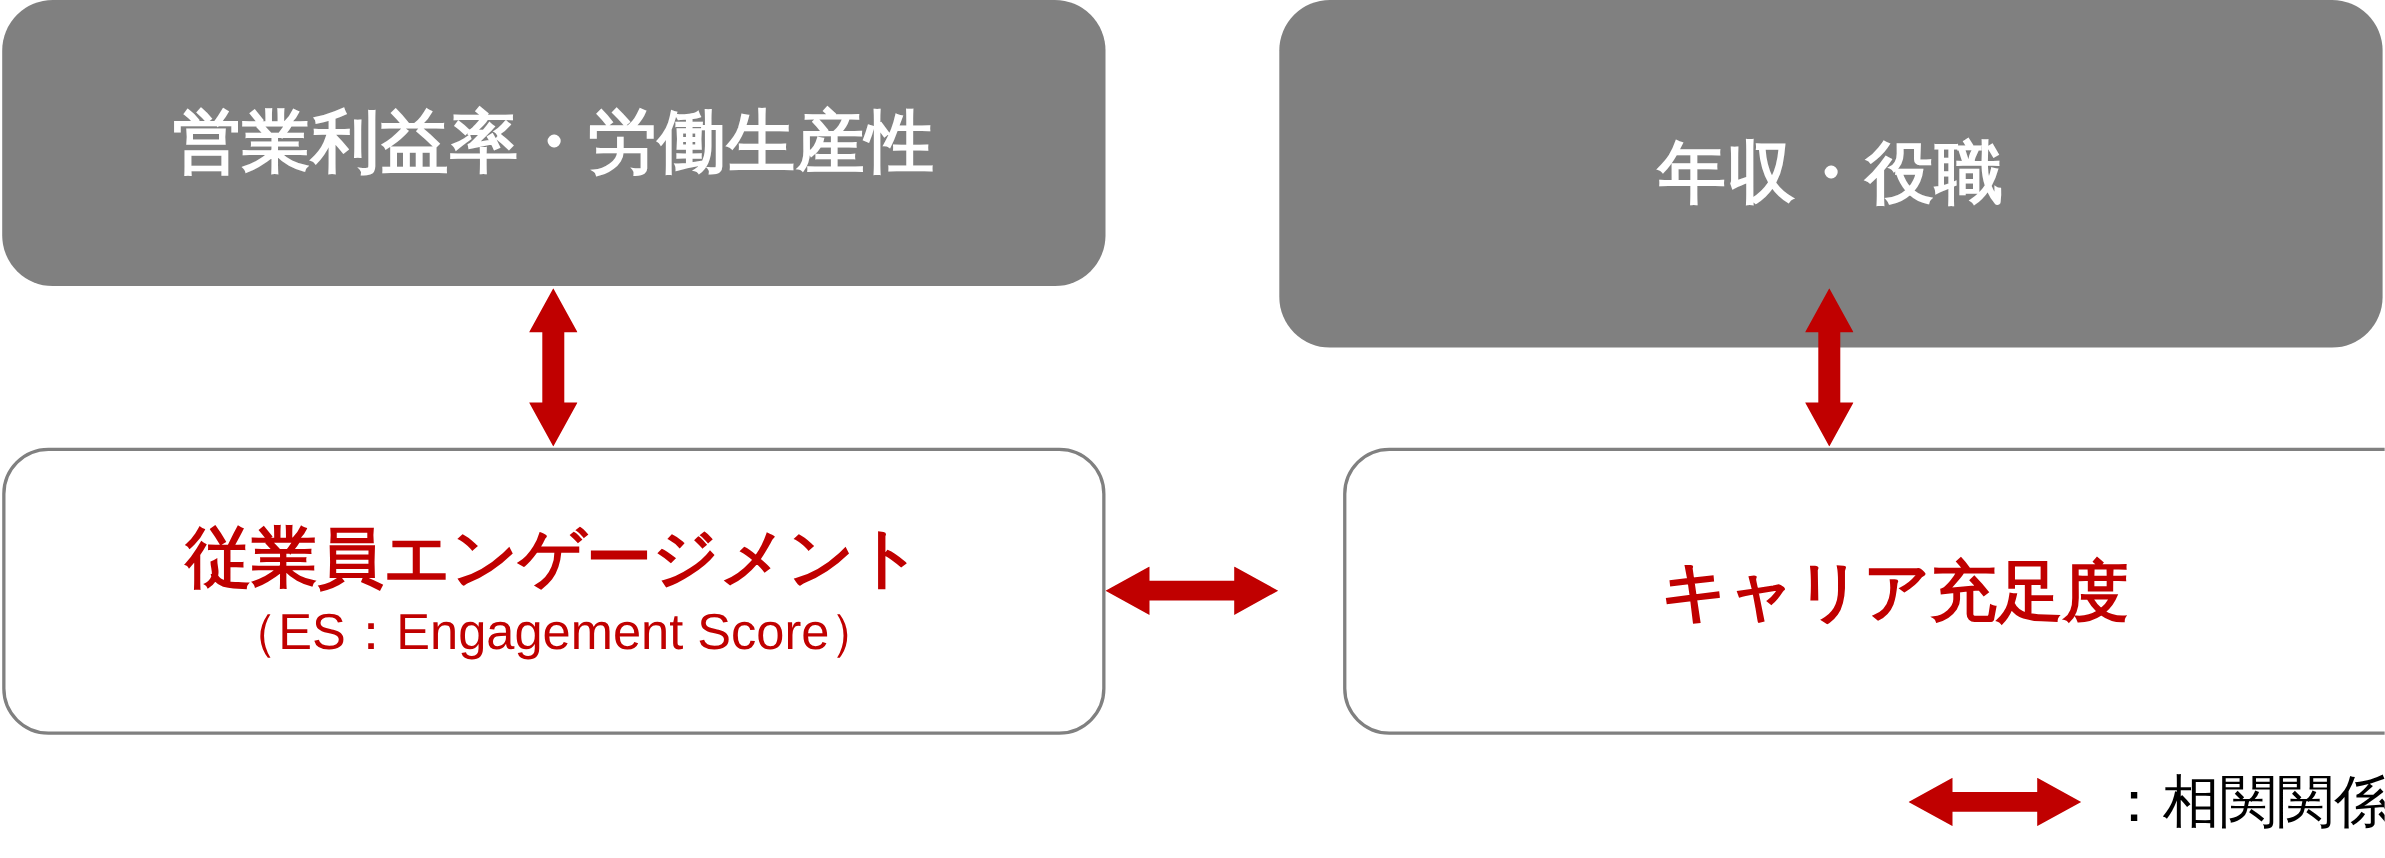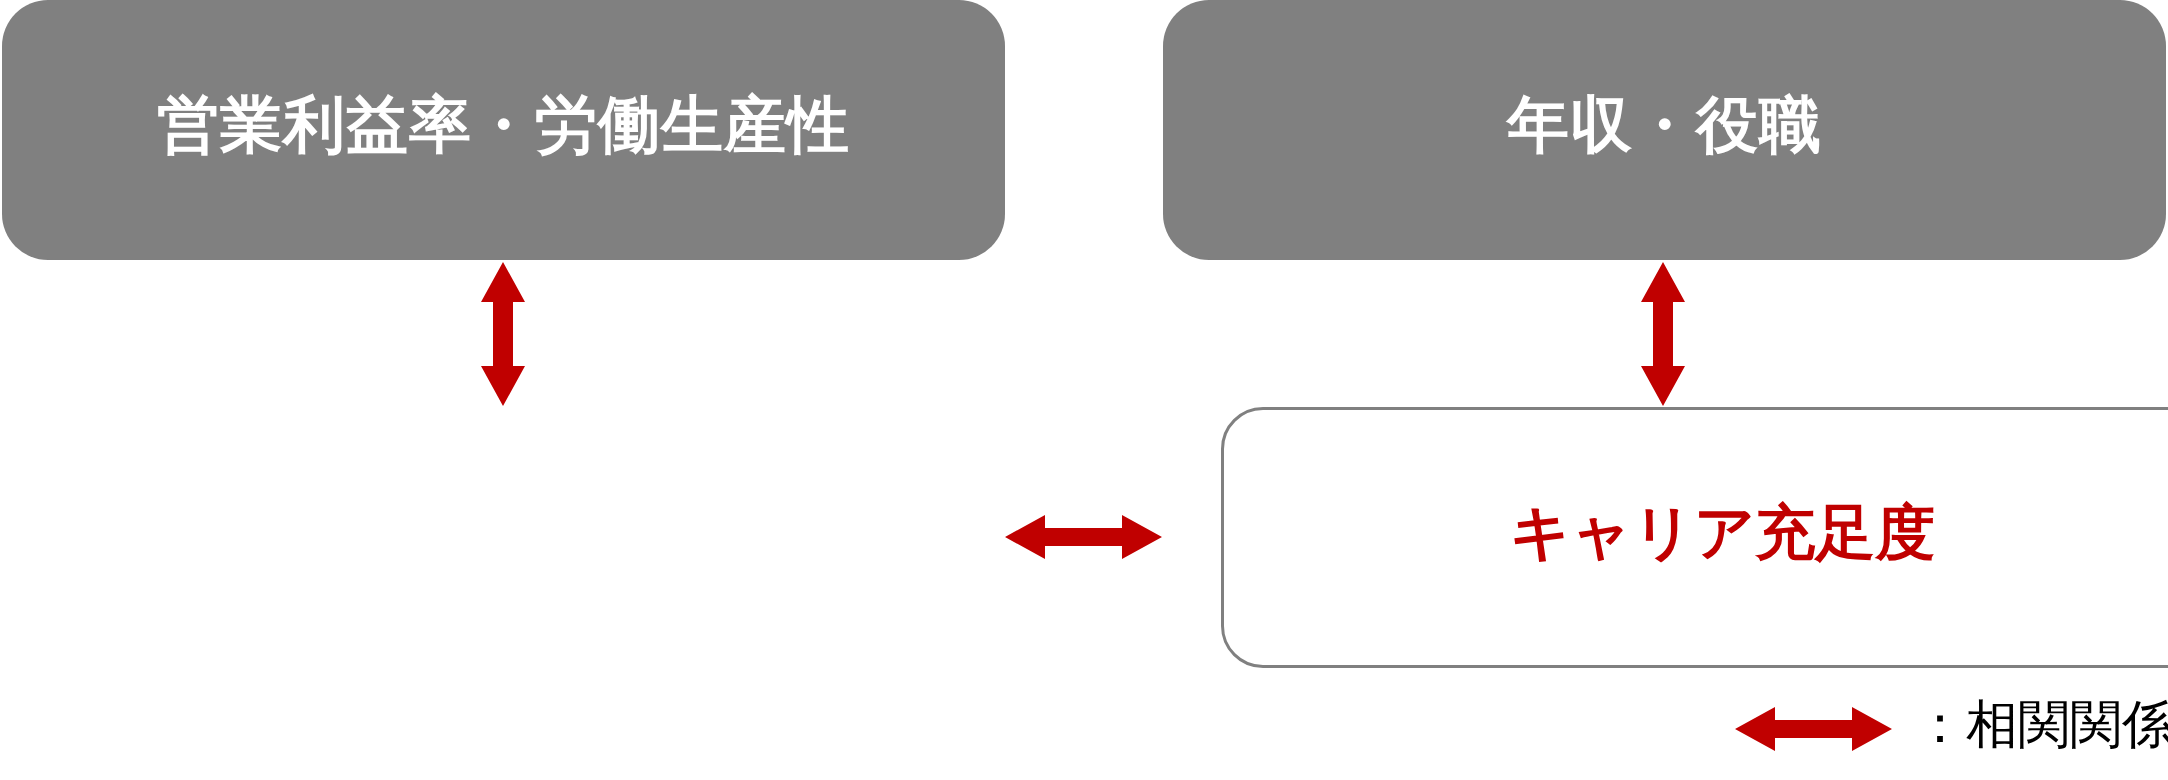--- a/index.html
+++ b/index.html
@@ -10,21 +10,21 @@
     --text-black: #000000;
     --bg: #FFFFFF;
   }
   * { box-sizing: border-box; }
   html, body { margin: 0; padding: 0; background: var(--bg); }
   .canvas {
     position: relative;
     width: 2168px;
     height: 780px;
     background: var(--bg);
-    font-family: Liberation Mono, monospace;
+    font-family: Liberation Sans, sans-serif;
     overflow: hidden;
     padding-left: 32px;
   }
   .box {
     position: absolute;
     display: flex;
     flex-direction: column;
     align-items: center;
     justify-content: center;
     text-align: center;
@@ -34,21 +34,21 @@
     border-radius: 46px;
     color: var(--text-white);
   }
   .box.outlined {
     background: var(--bg);
     border: 3px solid var(--border-gray);
     border-radius: 42px;
     color: var(--accent-red);
   }
   .box-top-left   { left: 2px;    top: 0;     width: 1003px; height: 260px; }
-  .box-top-right  { left: 1163px; top: 0;     width: 1003px; height: 260px; }
+  .box-top-right  { left: 1163px; top: 0;     width: 1003px; height: 316px; }
   .box-bottom-left  { left: 2px;    top: 407px; width: 1003px; height: 261px; }
   .box-bottom-right { left: 1221px; top: 407px; width: 1003px; height: 261px; }
 
   .gray-label {
     font-size: 62px;
     font-weight: bold;
     letter-spacing: 1px;
     line-height: 1.1;
   }
   .red-title {
@@ -94,20 +94,24 @@
 <div class="canvas">
 
   <div class="box gray box-top-left">
     <div class="gray-label">営業利益率・労働生産性</div>
   </div>
 
   <div class="box gray box-top-right">
     <div class="gray-label">年収・役職</div>
   </div>
 
+  <div class="box outlined box-bottom-left">
+    <div class="red-title">従業員エンゲージメント</div>
+    <div class="red-subtitle">（ES：Engagement Score）</div>
+  </div>
 
   <div class="box outlined box-bottom-right">
     <div class="red-title">キャリア充足度</div>
   </div>
 
   <div class="arrow arrow-v-left">
     <svg width="44" height="144" viewBox="0 0 44 144" aria-hidden="true">
       <polygon fill="currentColor" points="22,0 44,40 32,40 32,104 44,104 22,144 0,104 12,104 12,40 0,40"></polygon>
     </svg>
   </div>

